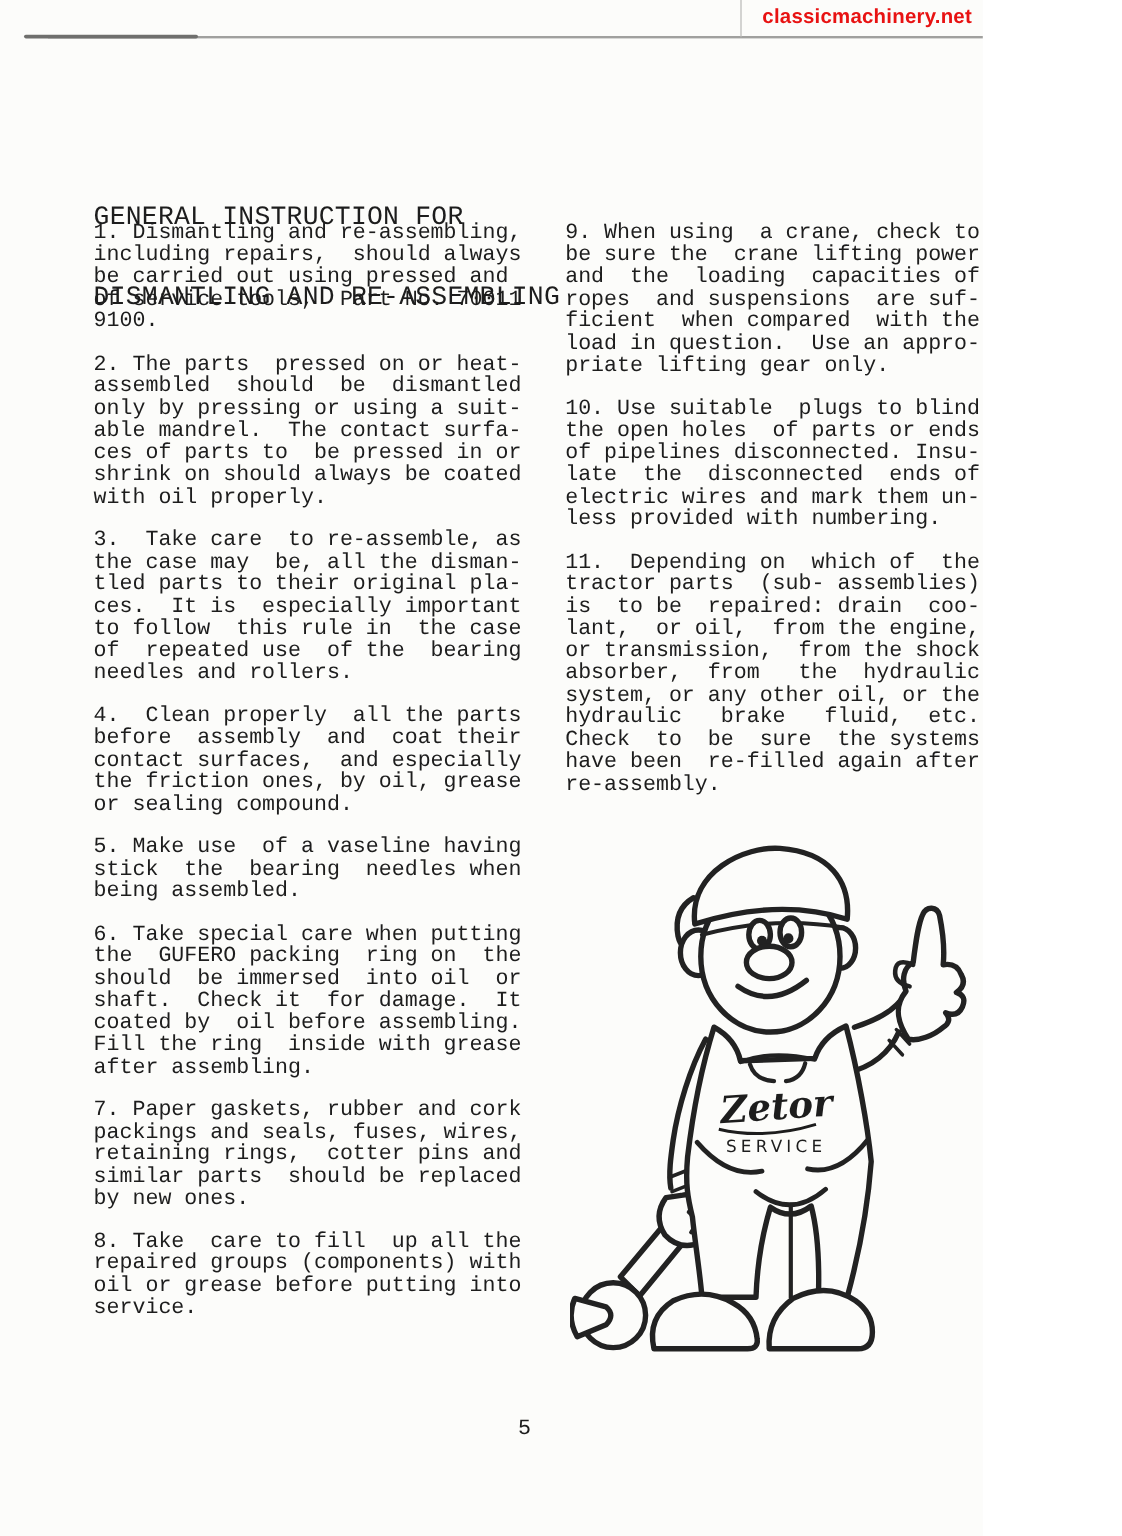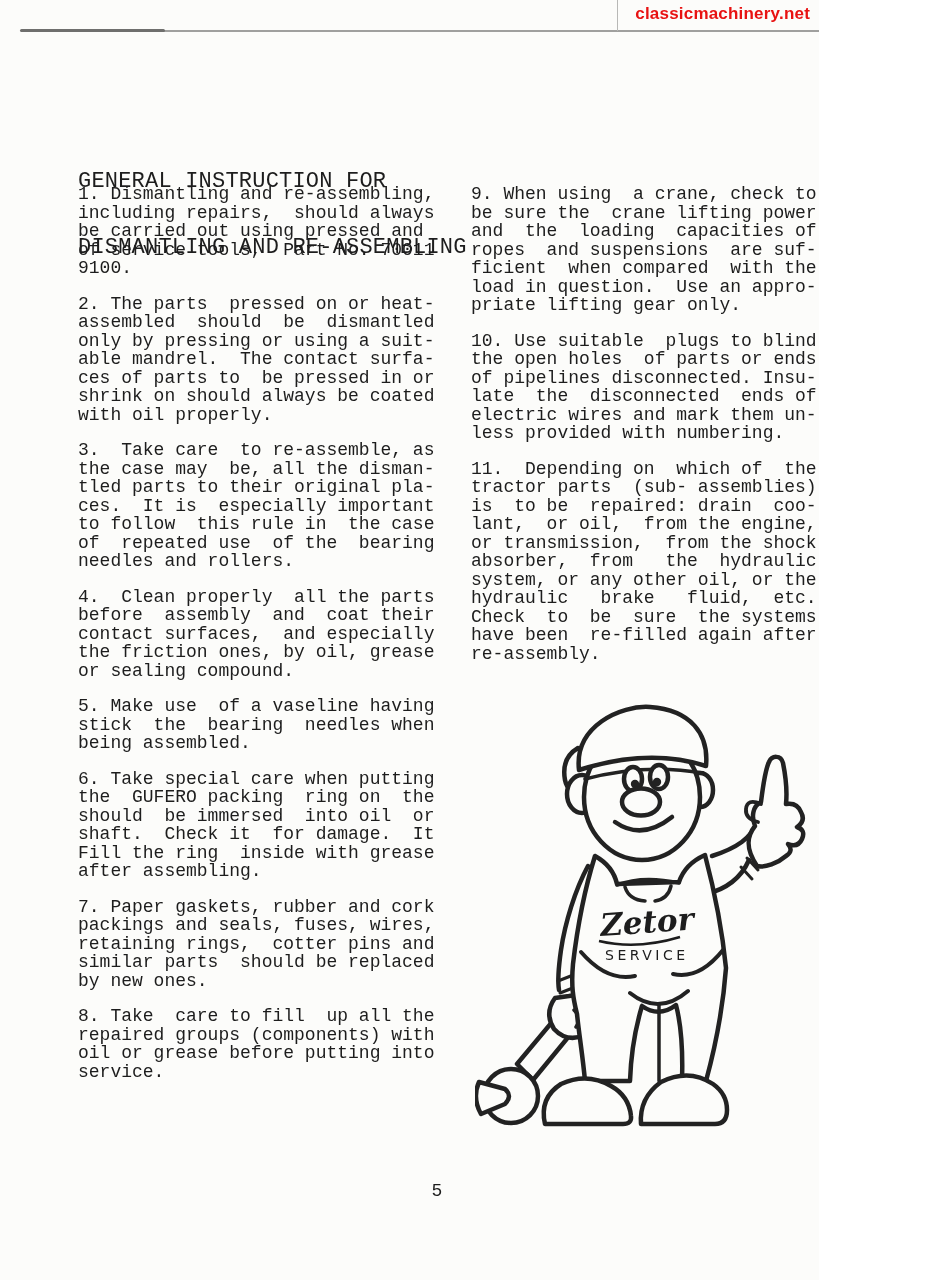--- a/index.html
+++ b/index.html
@@ -83,20 +83,21 @@
       <div class="para">
         <div class="tline">5. Make use  of a vaseline having</div>
         <div class="tline">stick  the  bearing  needles when</div>
         <div class="tline">being assembled.</div>
       </div>
       <div class="para">
         <div class="tline">6. Take special care when putting</div>
         <div class="tline">the  GUFERO packing  ring on  the</div>
         <div class="tline">should  be immersed  into oil  or</div>
         <div class="tline">shaft.  Check it  for damage.  It</div>
+        <div class="tline">coated by  oil before assembling.</div>
         <div class="tline">Fill the ring  inside with grease</div>
         <div class="tline">after assembling.</div>
       </div>
       <div class="para">
         <div class="tline">7. Paper gaskets, rubber and cork</div>
         <div class="tline">packings and seals, fuses, wires,</div>
         <div class="tline">retaining rings,  cotter pins and</div>
         <div class="tline">similar parts  should be replaced</div>
         <div class="tline">by new ones.</div>
       </div>

